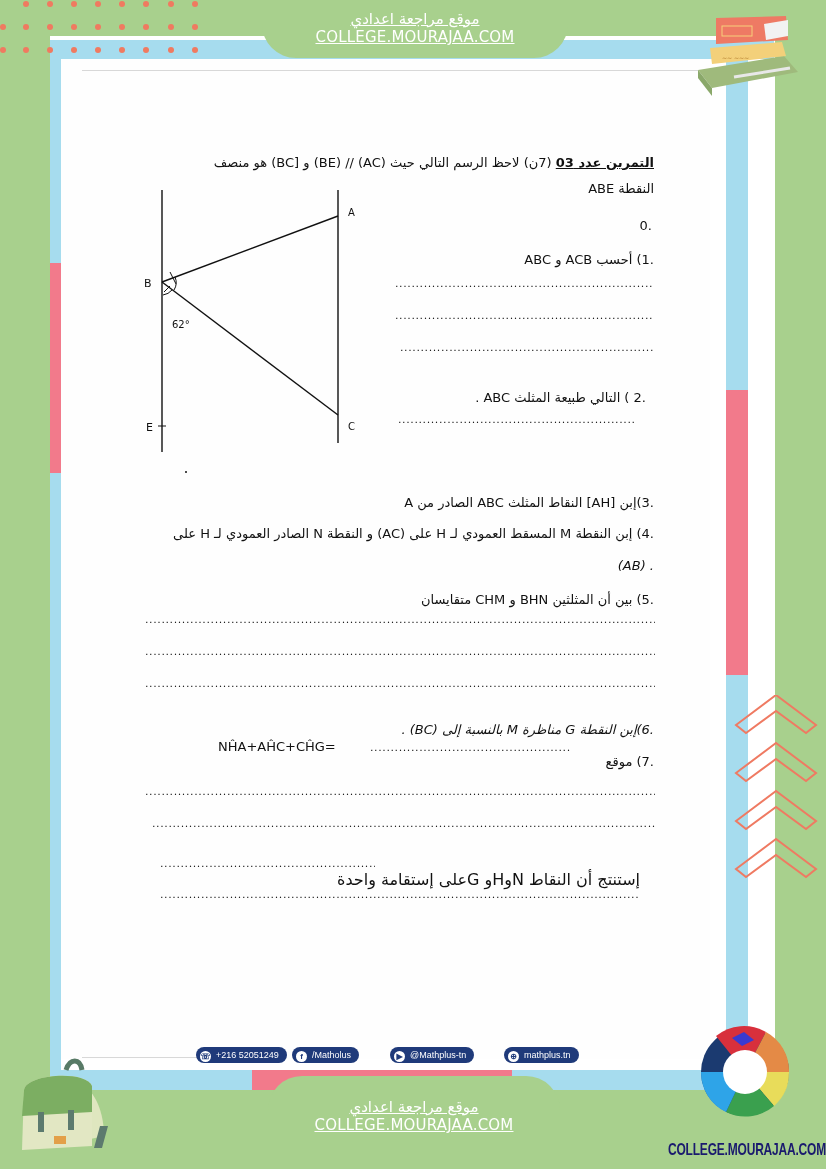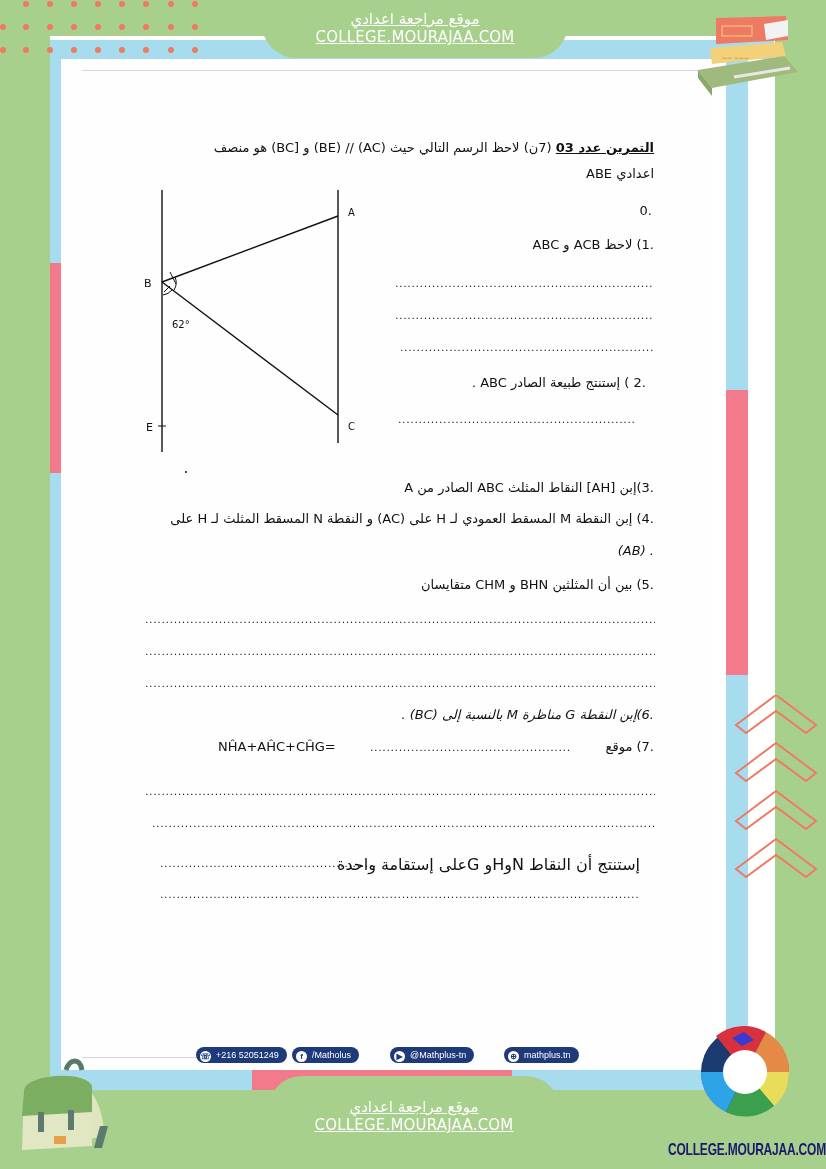--- a/index.html
+++ b/index.html
@@ -8,21 +8,21 @@
   .white-strip { background: #ffffff; }
   .blue-strip { background: #a6dcee; }
   .pink-strip { background: #f27a8b; }
   .green { background: #a8d08d; }
   .dot { position: absolute; width: 6px; height: 6px; border-radius: 50%; background: #f07a60; }
   .page { position: absolute; left: 61px; top: 59px; width: 649px; height: 1000px; background: #fefefe; }
   .topbadge, .botbadge { position: absolute; background: #a8d08d; border-radius: 28px; color: #fff; text-align: center; font-family: "DejaVu Sans", sans-serif; }
   .badge-ar { font-size: 15px; text-decoration: underline; display: block; line-height: 18px; direction: rtl; }
   .badge-en { font-size: 15px; text-decoration: underline; display: block; line-height: 19px; letter-spacing: 0.2px; }
   .doc { position: absolute; font-family: "DejaVu Sans", sans-serif; color: #111; direction: rtl; }
-  .line-txt { position: absolute; right: 0; white-space: nowrap; font-size: 13px; }
+  .line-txt { position: absolute; right: 0; white-space: nowrap; font-size: 13px; margin-top: 15px; }
   .dots { position: absolute; white-space: nowrap; overflow: hidden; font-size: 11px; color: #222; letter-spacing: 0.6px; direction: ltr; }
   .social { position: absolute; top: 1047px; height: 16px; background: #1f3a7a; color: #fff; border-radius: 8px; font-size: 9px; line-height: 16px; padding: 0 8px 0 4px; white-space: nowrap; font-family: "Liberation Sans", sans-serif; }
   .social .ic { display: inline-block; width: 11px; height: 11px; border-radius: 50%; background: #fff; color: #1f3a7a; font-size: 8px; line-height: 11px; text-align: center; margin-right: 5px; vertical-align: -1px; font-weight: bold; }
   .chev { position: absolute; }
   .ruler { position: absolute; left: 82px; top: 70px; width: 628px; height: 1px; background: #d8d8d8; }
 </style>
 </head>
 <body>
 
 <div class="abs white-strip" style="left:2px; top:36px; width:775px; height:1062px;"></div>
@@ -86,33 +86,33 @@
   <rect x="28" y="14" width="30" height="10" fill="none" stroke="#f7d07a" stroke-width="1"></rect>
   <path d="M70 12 L94 8 L94 24 L72 28 Z" fill="#f2f2f2"></path>
 </svg>
 
 <div class="doc" style="left:140px; top:135px; width:514px; height:780px;">
 
   <div class="line-txt" style="top:5px;">
     <span style="font-weight:bold; text-decoration:underline;">التمرين عدد 03</span>
     <span>(7ن) لاحظ الرسم التالي حيث (AC) // (BE) و [BC) هو منصف</span>
   </div>
-  <div class="line-txt" style="top:31px;">اعدادي ABE</div>
+  <div class="line-txt" style="top:31px;">النقطة ABE</div>
   <div class="line-txt" style="top:68px; right:2px; direction:ltr;">0.</div>
 
-  <div class="line-txt" style="top:102px;">.1) لاحظ ACB و ABC</div>
+  <div class="line-txt" style="top:102px;">.1) أحسب ACB و ABC</div>
   <div class="dots" style="top:142px; left:255px; width:258px;">......................................................................................................................................................</div>
   <div class="dots" style="top:174px; left:255px; width:258px;">......................................................................................................................................................</div>
   <div class="dots" style="top:206px; left:260px; width:253px;">......................................................................................................................................................</div>
 
-  <div class="line-txt" style="top:240px; right:8px;">.2 ) إستنتج طبيعة الصادر ABC .</div>
+  <div class="line-txt" style="top:240px; right:8px;">.2 ) التالي طبيعة المثلث ABC .</div>
   <div class="dots" style="top:278px; left:258px; width:236px;">......................................................................................................................................................</div>
 
   <div class="line-txt" style="top:345px;">.3)إبن [AH] النقاط المثلث ABC الصادر من A</div>
-  <div class="line-txt" style="top:376px;">.4) إبن النقطة M المسقط العمودي لـ H على (AC) و النقطة N المسقط المثلث لـ H على</div>
+  <div class="line-txt" style="top:376px;">.4) إبن النقطة M المسقط العمودي لـ H على (AC) و النقطة N الصادر العمودي لـ H على</div>
   <div class="line-txt" style="top:408px;font-style:italic;">. (AB)</div>
   <div class="line-txt" style="top:442px;">.5) بين أن المثلثين BHN و CHM متقايسان</div>
   <div class="dots" style="top:478px; left:5px; width:510px;">......................................................................................................................................................</div>
   <div class="dots" style="top:510px; left:5px; width:510px;">......................................................................................................................................................</div>
   <div class="dots" style="top:542px; left:5px; width:510px;">......................................................................................................................................................</div>
 
   <div class="line-txt" style="top:572px;font-style:italic;">.6)إبن النقطة G مناظرة M بالنسبة إلى (BC) .</div>
   <div class="line-txt" style="top:604px;">.7) موقع</div>
   <div class="dots" style="top:606px; left:230px; width:200px;">......................................................................................................................................................</div>
   <div class="abs" style="top:604px; left:78px; font-size:13px; direction:ltr; white-space:nowrap;">NĤA+AĤC+CĤG=</div>

